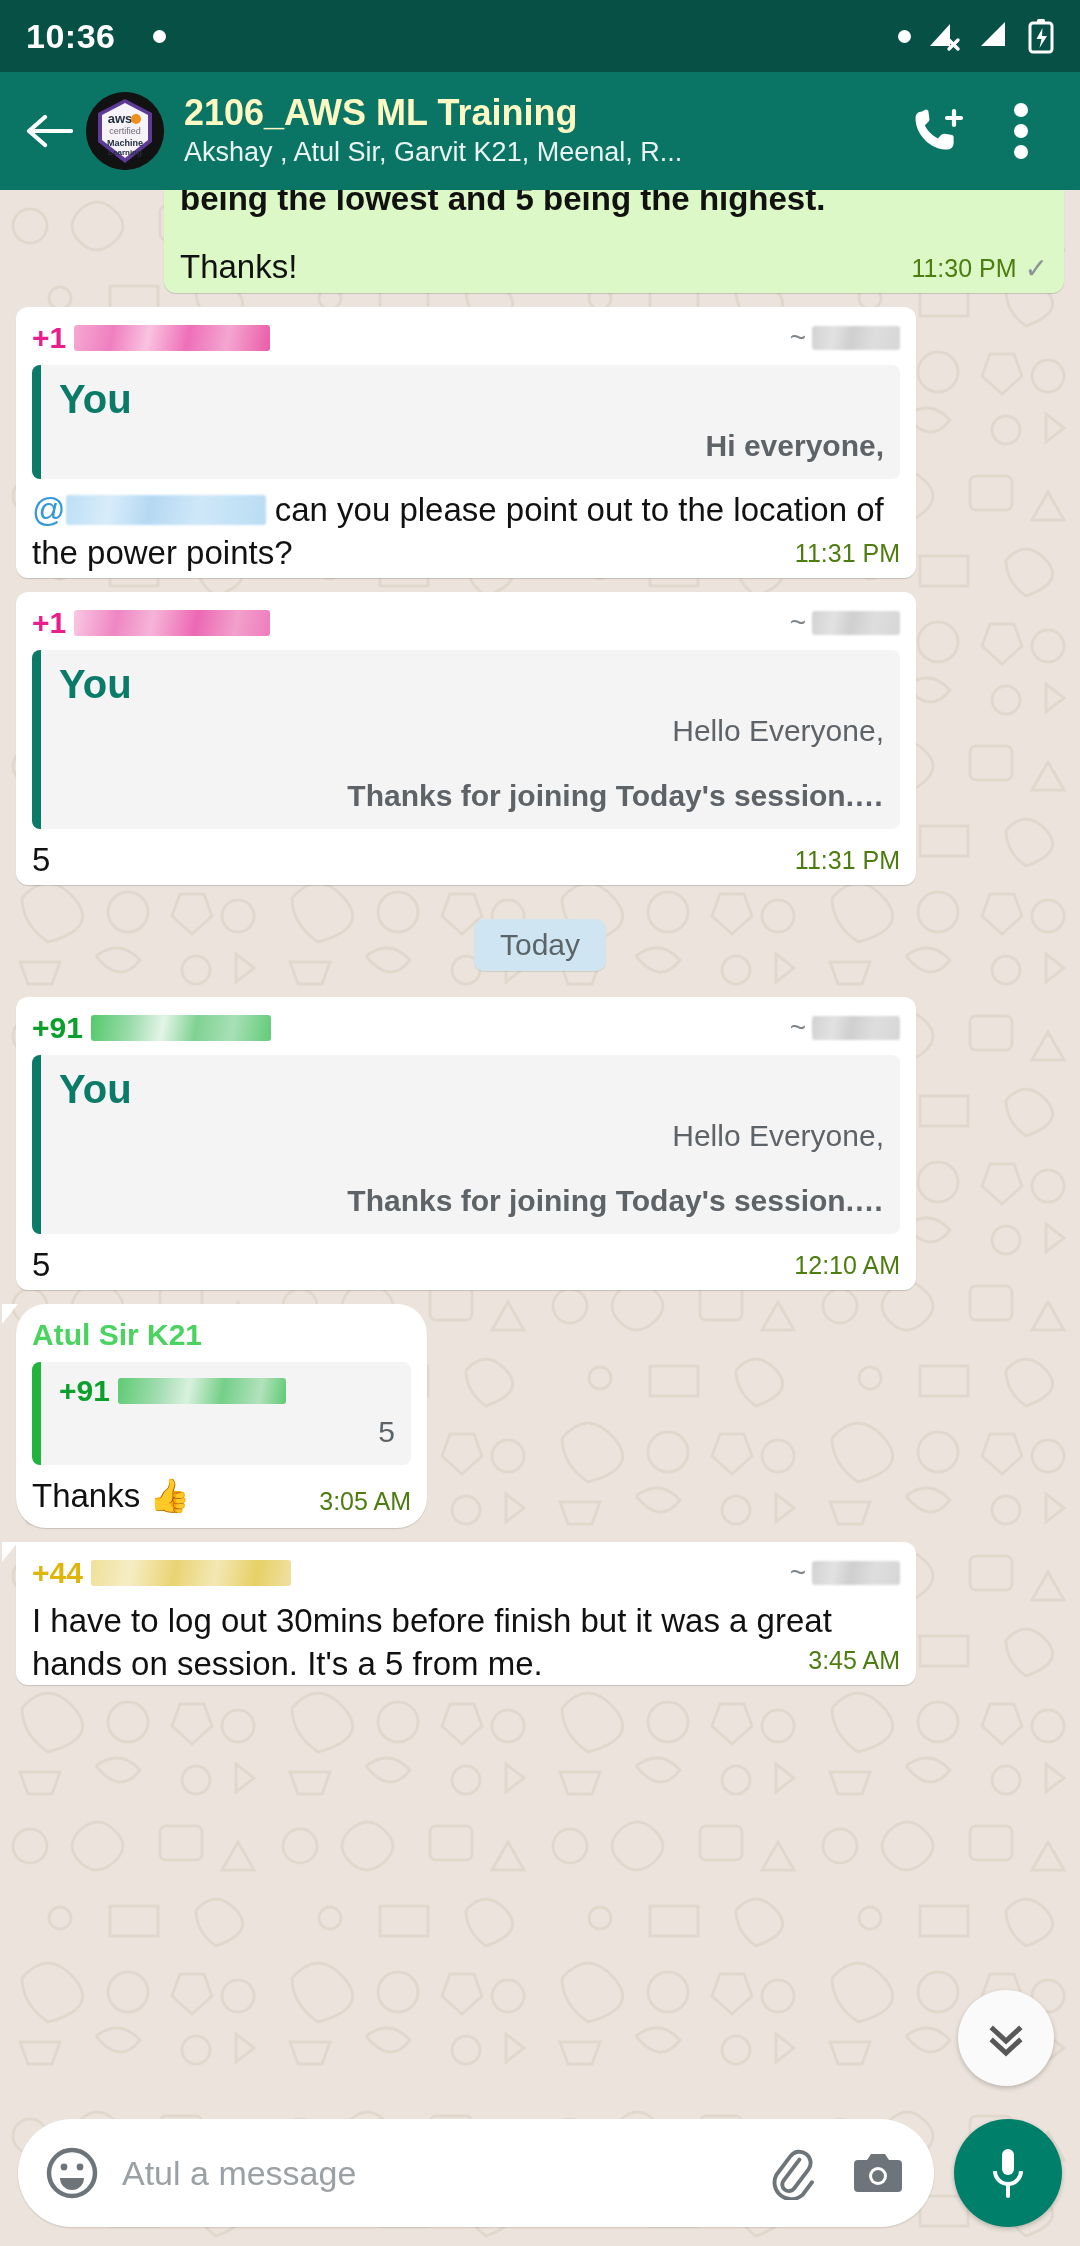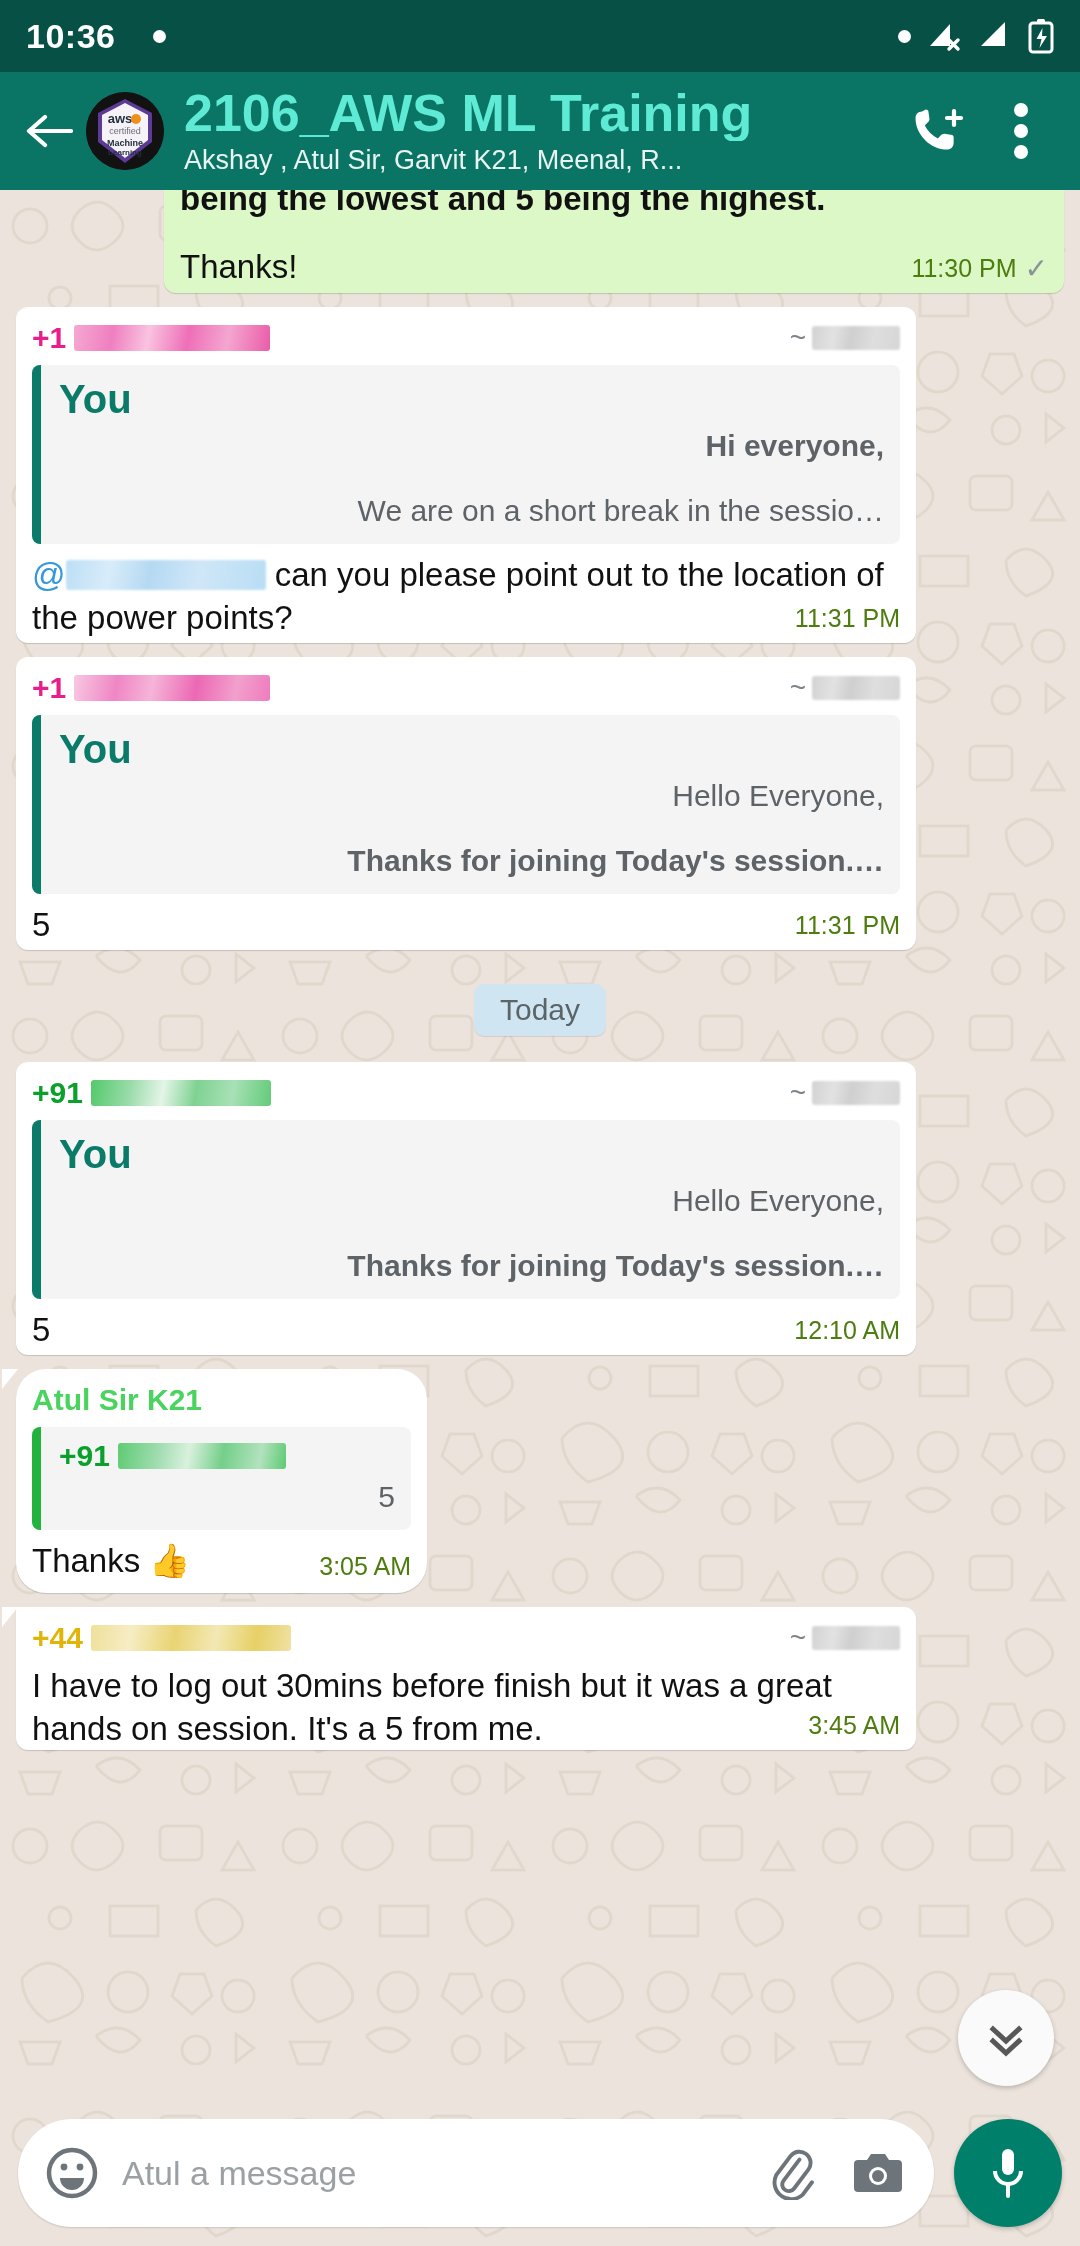--- a/index.html
+++ b/index.html
@@ -51,21 +51,21 @@
     border-radius: 50%;
     margin-left: 6px;
     background: #1a1a1a;
     display: flex; align-items: center; justify-content: center;
     overflow: hidden;
     position: relative;
   }
   .avatar svg { display: block; }
   .htext { margin-left: 20px; min-width: 0; flex: 1 1 auto; }
   .htitle {
-    font-size: 52px; font-weight: bold; color: #5eead4;
+    font-size: 36px; font-weight: bold; color: #fef9c3;
     line-height: 1.08; white-space: nowrap;
     overflow: hidden; text-overflow: ellipsis;
   }
   .hsub {
     font-size: 27px; color: #e9f3f1; line-height: 1.18;
     margin-top: 4px; white-space: nowrap;
     overflow: hidden; text-overflow: ellipsis;
     max-width: 620px;
   }
   .hactions { display: flex; align-items: center; gap: 16px; flex: 0 0 auto; }
@@ -351,21 +351,20 @@
             <div class="pushname">
               <span class="tilde">~</span>
               <span class="redact-gray"></span>
             </div>
           </div>
           <div class="quote">
             <div class="quote-bar teal"></div>
             <div class="quote-body">
               <div class="quote-name">You</div>
               <div class="quote-line bold">Hi everyone,</div>
-              <div class="quote-line gap">We are on a short break in the sessio…</div>
             </div>
           </div>
           <div class="body-after-quote">
             <span class="mention-at">@</span><span class="mention"></span><span> can you please point out to the location of the power points?</span>
           </div>
           <div class="meta" style="margin-top:-36px;">
             <span class="time">11:31 PM</span>
           </div>
         </div>
       </div>

